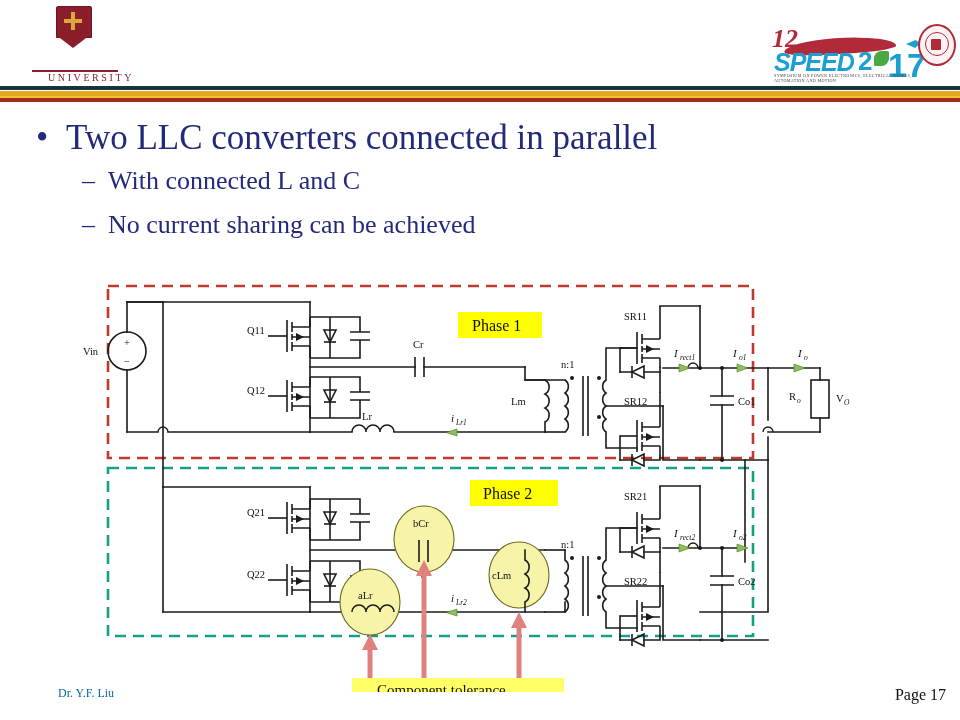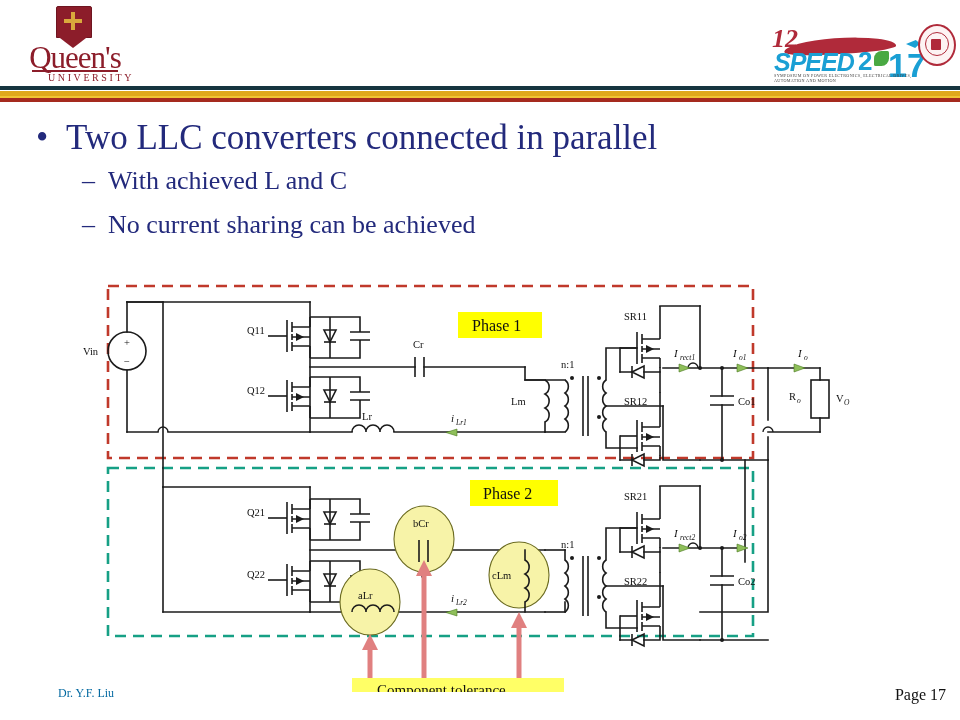--- a/index.html
+++ b/index.html
@@ -84,21 +84,20 @@
 <body>
 
 <div id="header">
 
   <div id="logo-queens">
     <div class="crest">
       <div class="crest-body"></div>
       <div class="crest-point"></div>
       <div class="crest-gold"></div>
     </div>
-    <div id="queens-word">Queen's</div>
     <div id="queens-underline"></div>
     <div id="queens-sub">UNIVERSITY</div>
   </div>
 
 
   <div id="logo-speed">
     <div class="sp-swoosh"></div>
     <div class="sp-p">12</div>
     <div class="sp-word">SPEED</div>
     <div class="sp-2">2</div>
@@ -113,21 +112,21 @@
   <div class="rule" id="rule-gold"></div>
   <div class="rule" id="rule-red"></div>
   <div class="rule" id="rule-gold2"></div>
 </div>
 
 <div id="bullets">
   <div class="b1">
     <span class="dot">•</span><span>Two LLC converters connected in parallel</span>
   </div>
   <div class="b2" style="left:82px;top:48px;">
-    <span class="dash">–</span><span>With achieved L and C</span>
+    <span class="dash">–</span><span>With connected L and C</span>
   </div>
   <div class="b2" style="left:82px;top:92px;">
     <span class="dash">–</span><span>No current sharing can be achieved</span>
   </div>
 </div>
 
 <div id="circuit">
 <svg width="960" height="420" viewBox="0 0 960 420">
   <defs>
     <marker id="gm" markerWidth="9" markerHeight="8" refX="4" refY="4" orient="auto">

